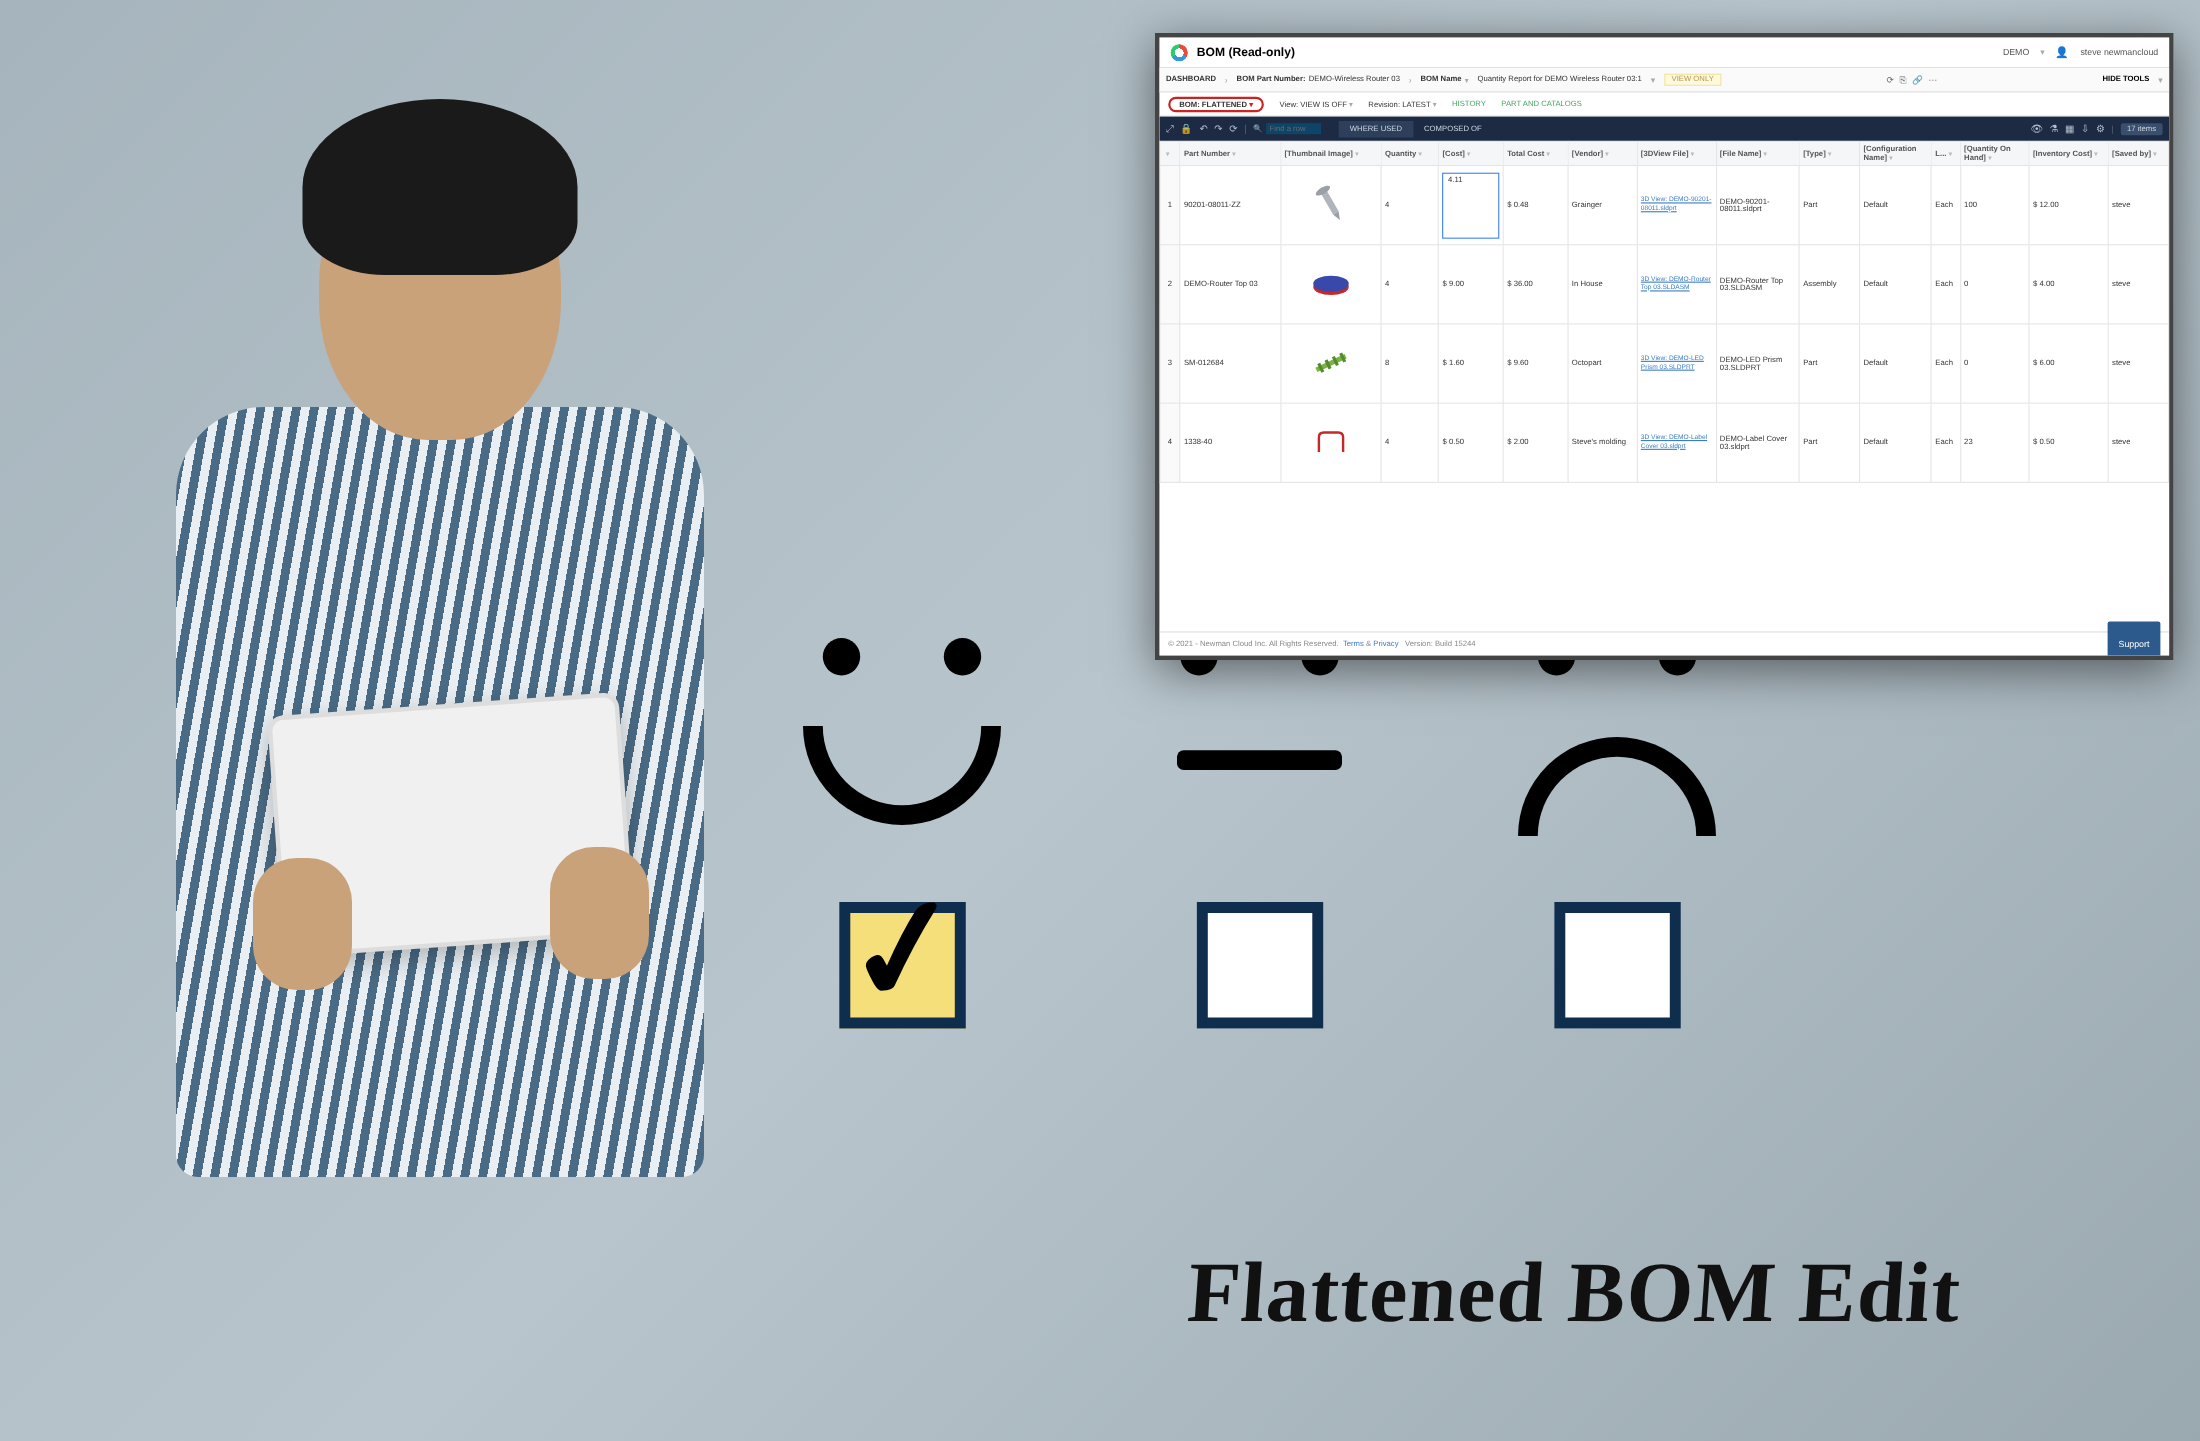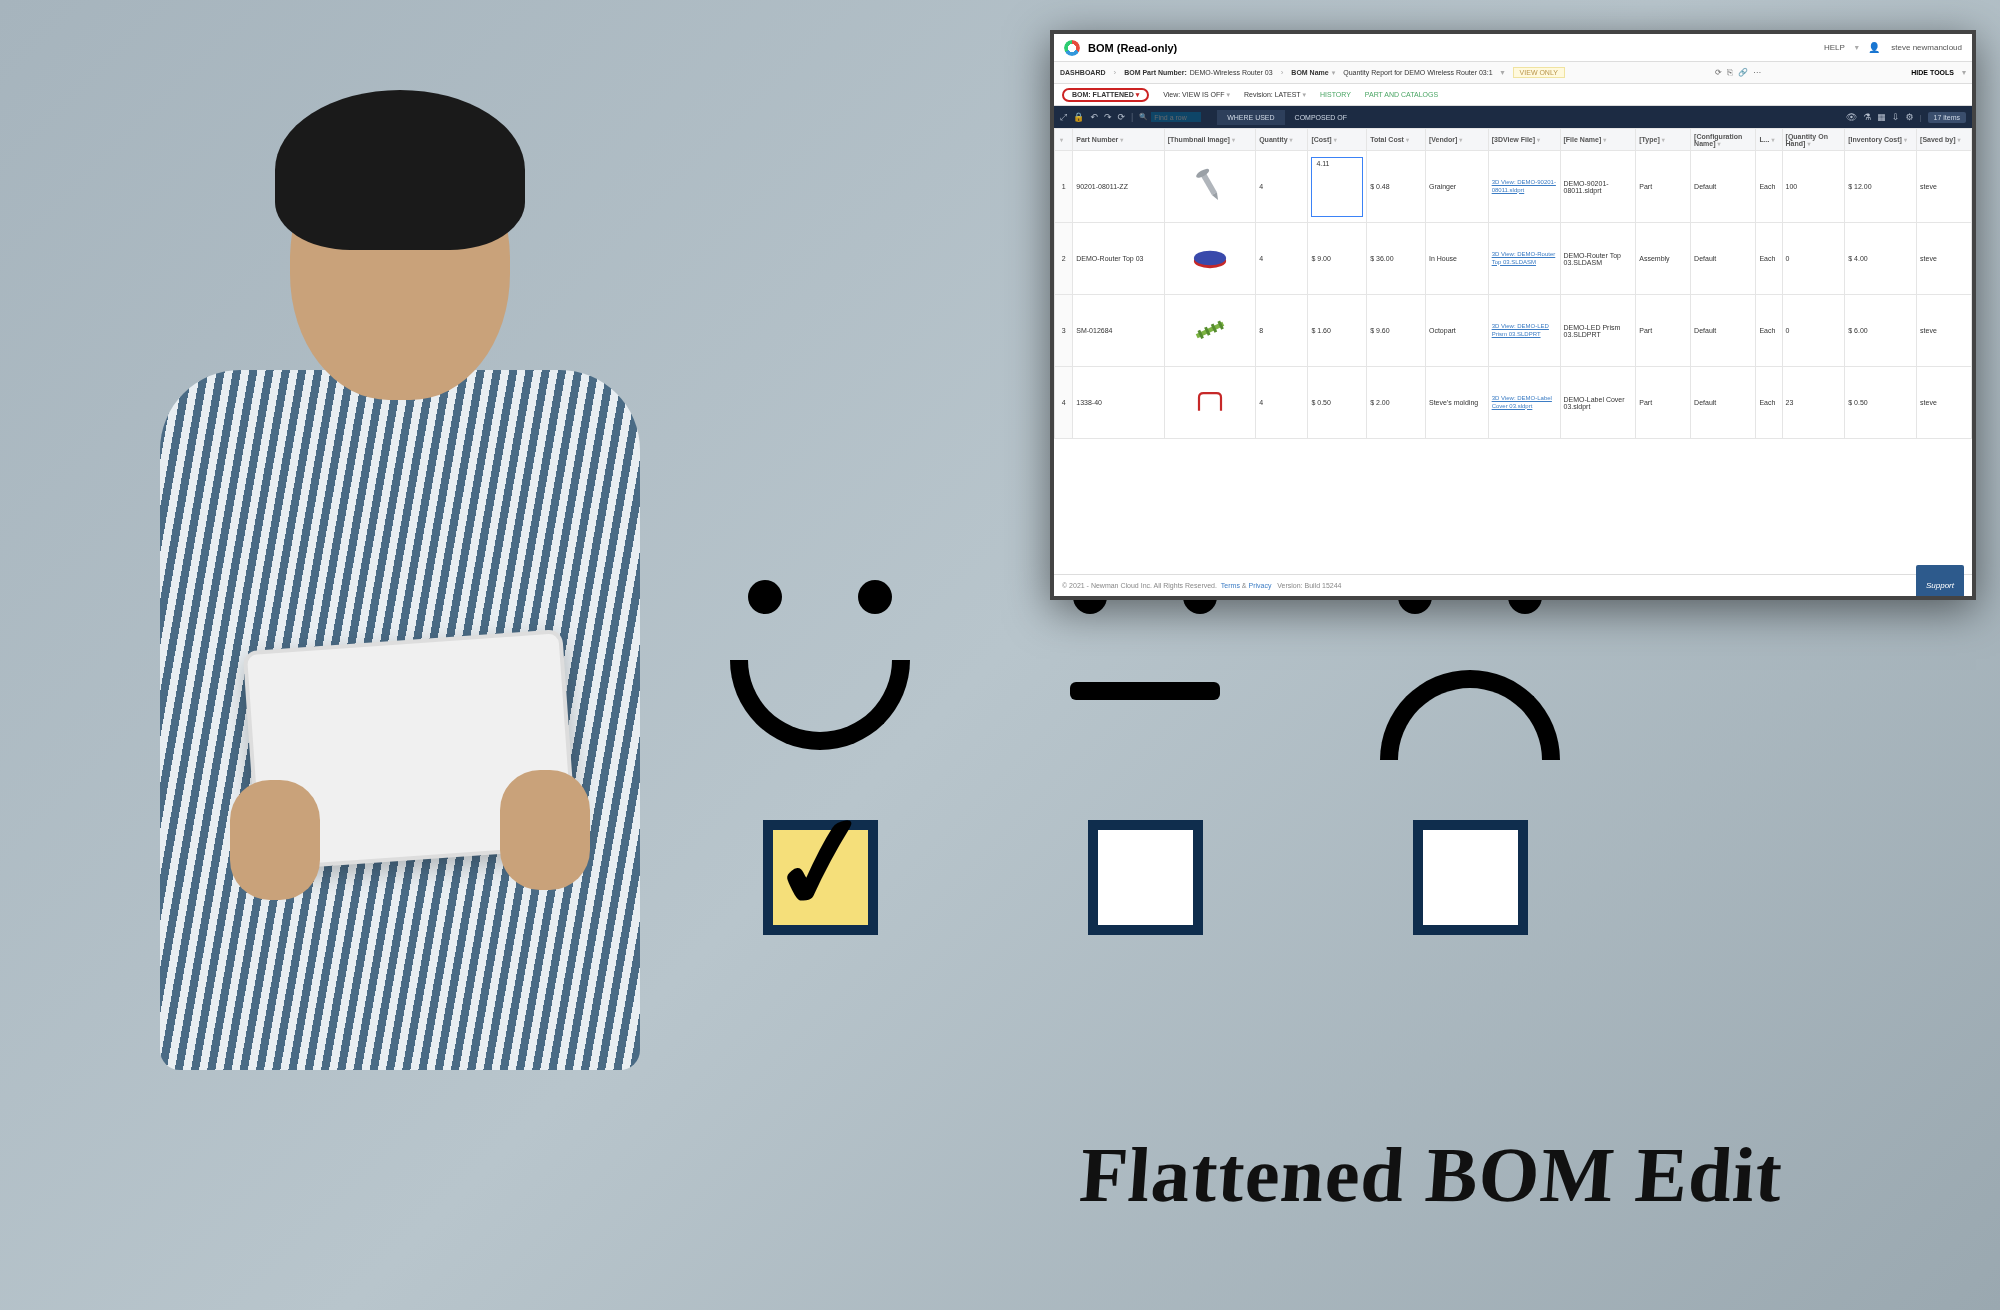--- a/index.html
+++ b/index.html
@@ -111,21 +111,21 @@
   th .sort::after { content:"▾"; color:#bbb; margin-left:2px; font-size:6px; }
   tr.data-row td { height:72px; }
   .rownum { text-align:center; width:14px; background:#fafafa; }
   .thumb { width:70px; text-align:center; }
   .thumb svg { width:44px; height:44px; }
   .link3d { color:#3b7cc4; text-decoration:underline; font-size:6px; line-height:1.3; display:block; }
   .cost-edit { border:1px solid #3b82f6; height:60px; position:relative; }
   .cost-edit .val { position:absolute; top:2px; left:4px; font-size:7px; }
 
   .aw-footer { height:22px; border-top:1px solid #ddd; display:flex; align-items:center; padding:0 8px; font-size:7px; color:#888; }
-  .support-btn { margin-left:auto; background:#2d5a8c; color:#fff; padding:16px 10px; font-size:8px; border-radius:2px;font-style:italic; }
+  .support-btn { margin-left:auto; background:#2d5a8c; color:#fff; padding:16px 10px; font-size:8px; border-radius:2px; }
 </style>
 </head>
 <body>
 
 <div class="person">
   <div class="body"></div>
   <div class="head"></div>
   <div class="hair"></div>
   <div class="tablet"></div>
   <div class="hand-l"></div>
@@ -162,21 +162,21 @@
 </div>
 
 <div class="caption">Flattened BOM Edit</div>
 
 <div class="app-window">
 
   <div class="aw-header">
     <div class="logo-ring"></div>
     <div class="aw-title">BOM (Read-only)</div>
     <div class="aw-header-right">
-      <span>HELP</span>
+      <span>DEMO</span>
       <span style="color:#aaa">▾</span>
       <span class="user-icon">👤</span>
       <span>steve newmancloud</span>
     </div>
   </div>
 
   <div class="aw-crumbs">
     <span class="crumb">
         <span class="lbl">DASHBOARD</span>
       </span>

